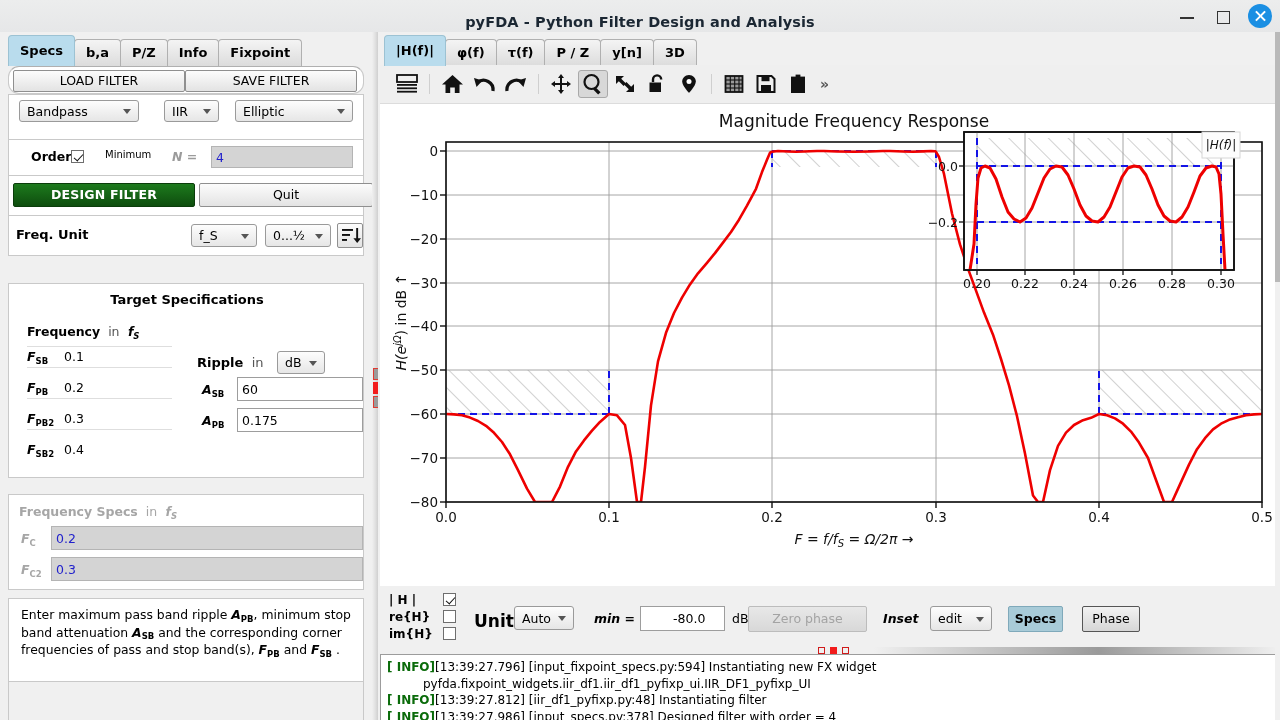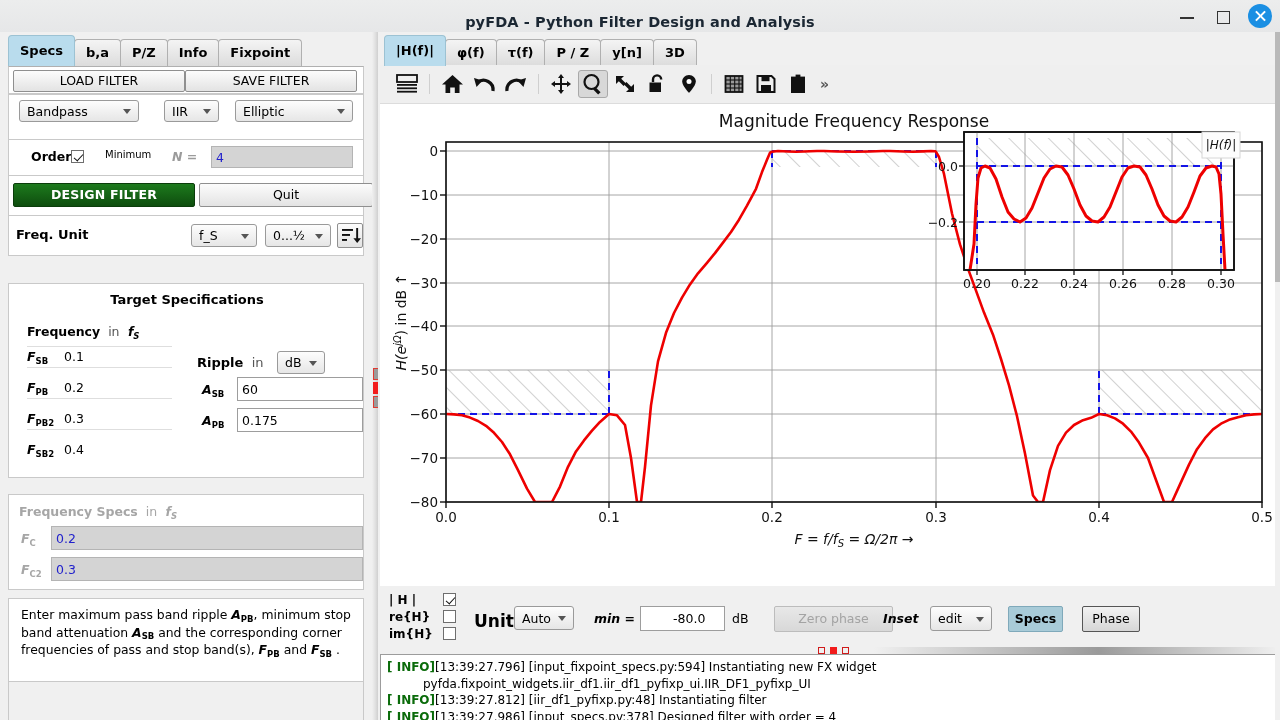--- a/index.html
+++ b/index.html
@@ -137,21 +137,21 @@
   <div class="left">
 
     <div class="tabbar">
       <div class="tab sel">Specs</div>
       <div class="tab">b,a</div>
       <div class="tab">P/Z</div>
       <div class="tab">Info</div>
       <div class="tab">Fixpoint</div>
     </div>
 
-    <div class="lcard" style="top:34px;width:356px;height:28px;border-top:1px solid #b0b0b0;">
+    <div class="lcard" style="top:34px;width:356px;height:28px;border-top:1px solid #b0b0b0;border-radius:11px;">
       <div class="btn" style="position:absolute;left:4px;top:3px;width:172px;height:22px;line-height:20px;">LOAD FILTER</div>
       <div class="btn" style="position:absolute;left:176px;top:3px;width:172px;height:22px;line-height:20px;">SAVE FILTER</div>
     </div>
 
     <div class="lcard" style="top:62px;width:356px;height:46px;">
       <div class="combo" style="position:absolute;left:10px;top:5px;width:120px;height:22px;">
         <span>Bandpass</span>
         <span class="arw"></span>
       </div>
       <div class="combo" style="position:absolute;left:155px;top:5px;width:55px;height:22px;">
@@ -560,21 +560,21 @@
       <div style="position:absolute;left:94px;top:23px;font-size:17px;font-weight:bold;">Unit:</div>
       <div class="combo" style="position:absolute;left:134px;top:18px;width:60px;height:24px;">
         <span>Auto</span>
         <span class="arw"></span>
       </div>
 
       <div style="position:absolute;left:214px;top:23px;font-size:12.5px;font-weight:bold;font-style:italic;">min =</div>
       <div class="fld" style="position:absolute;left:260px;top:18px;width:85px;height:25px;border-color:#9d9d9d;padding-left:32px;">-80.0</div>
       <div style="position:absolute;left:352px;top:23px;font-size:12.5px;">dB</div>
 
-      <div class="btn" style="position:absolute;left:394px;top:18px;width:119px;height:26px;line-height:24px;color:#a3a3a3;
+      <div class="btn" style="position:absolute;left:368px;top:18px;width:119px;height:26px;line-height:24px;color:#a3a3a3;
            background:linear-gradient(#e8e8e8,#d8d8d8);border-color:#bcbcbc;">Zero phase</div>
 
       <div style="position:absolute;left:503px;top:23px;font-size:12.5px;font-weight:bold;font-style:italic;">Inset</div>
       <div class="combo" style="position:absolute;left:550px;top:18px;width:62px;height:25px;">
         <span>edit</span>
         <span class="arw"></span>
       </div>
 
       <div class="btn" style="position:absolute;left:628px;top:18px;width:55px;height:26px;line-height:24px;
            background:#a8cbd8;border-color:#7fa9ba;font-weight:bold;">Specs</div>

